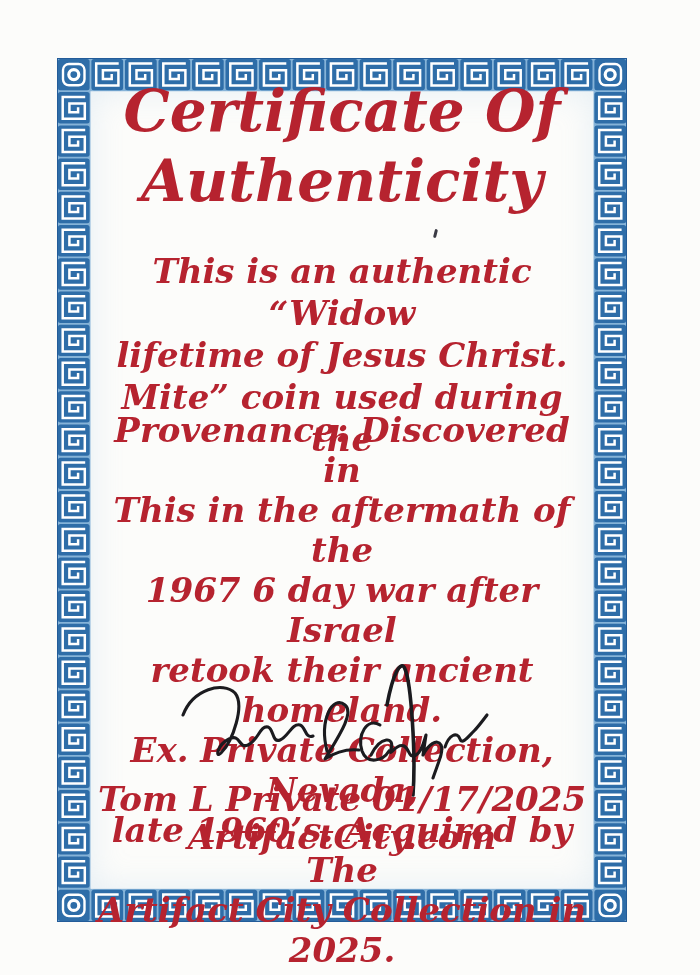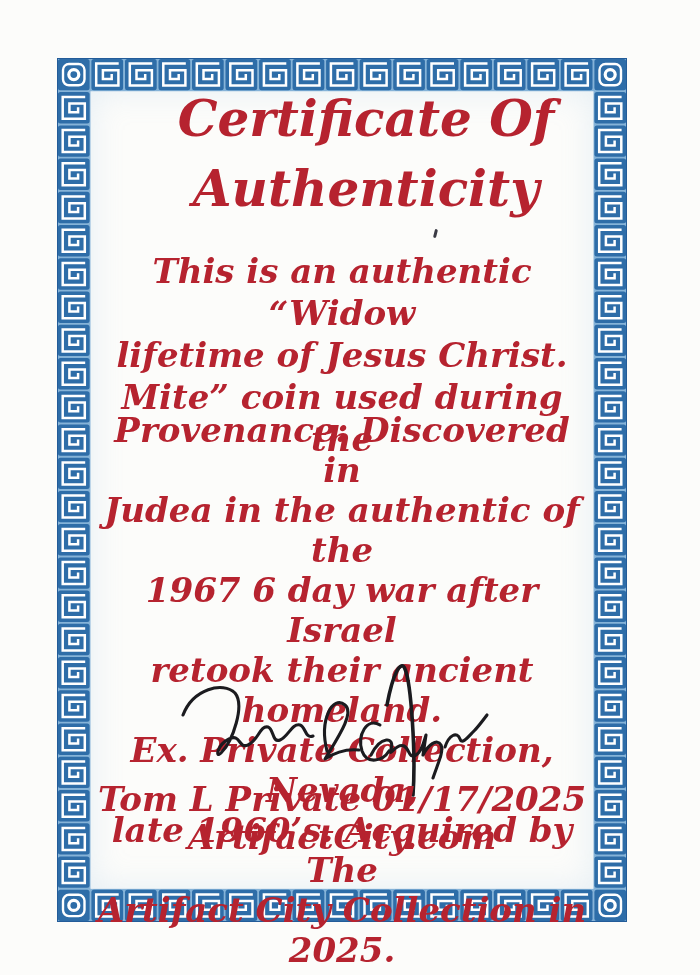--- a/index.html
+++ b/index.html
@@ -23,21 +23,21 @@
     box-shadow: inset 0 0 32px rgba(148, 190, 226, 0.22);
     pointer-events: none;
   }
   .txt {
     position: absolute; left: 92px; width: 500px;
     text-align: center;
     font-style: italic;
     font-weight: 700;
     color: var(--ink-red, #b6232f);
   }
-  .title  { top: 84px;  font-size: 50px; line-height: 70px; padding-left: 24px; }
+  .title  { top: 76px;  font-size: 58px; line-height: 70px; }
   .intro  { top: 250px; font-size: 34px; line-height: 42px; }
   .prov   { top: 410px; font-size: 34px; line-height: 40px; }
   .foot1  { top: 780px; font-size: 34px; line-height: 38px; }
   .foot2  { top: 818px; font-size: 34px; line-height: 38px; }
   .foot1 .date { margin-left: 0.32em; }
   .speck {
     position: absolute; left: 434px; top: 229px;
     width: 3px; height: 9px;
     background: #3a3a44;
     border-radius: 2px;
@@ -237,21 +237,21 @@
   <div class="speck"></div>
 
   <div class="txt intro">
       <div>This is an authentic “Widow</div>
       <div>lifetime of Jesus Christ.</div>
       <div>Mite” coin used during the</div>
     </div>
 
   <div class="txt prov">
       <div>Provenance: Discovered in</div>
-      <div>Judea in the authentic of the</div>
+      <div>This in the aftermath of the</div>
       <div>1967 6 day war after Israel</div>
       <div>retook their ancient homeland.</div>
       <div>Ex. Private Collection, Nevada,</div>
       <div>late 1960’s. Acquired by The</div>
       <div>Artifact City Collection in 2025.</div>
     </div>
 
   <svg id="sig" width="325" height="162" viewBox="0 0 325 162">
     <g fill="none" stroke="var(--signature-ink, #1b1b1f)" stroke-width="3.1" stroke-linecap="round" stroke-linejoin="round">
       <path d="M8 72 C18 46 48 38 60 50 C70 62 58 98 46 110 C40 116 42 102 54 96 C66 90 63 106 73 102 C83 98 85 82 93 84 C99 86 97 100 105 97 C113 94 117 80 125 82 C131 84 130 96 138 93"></path>

